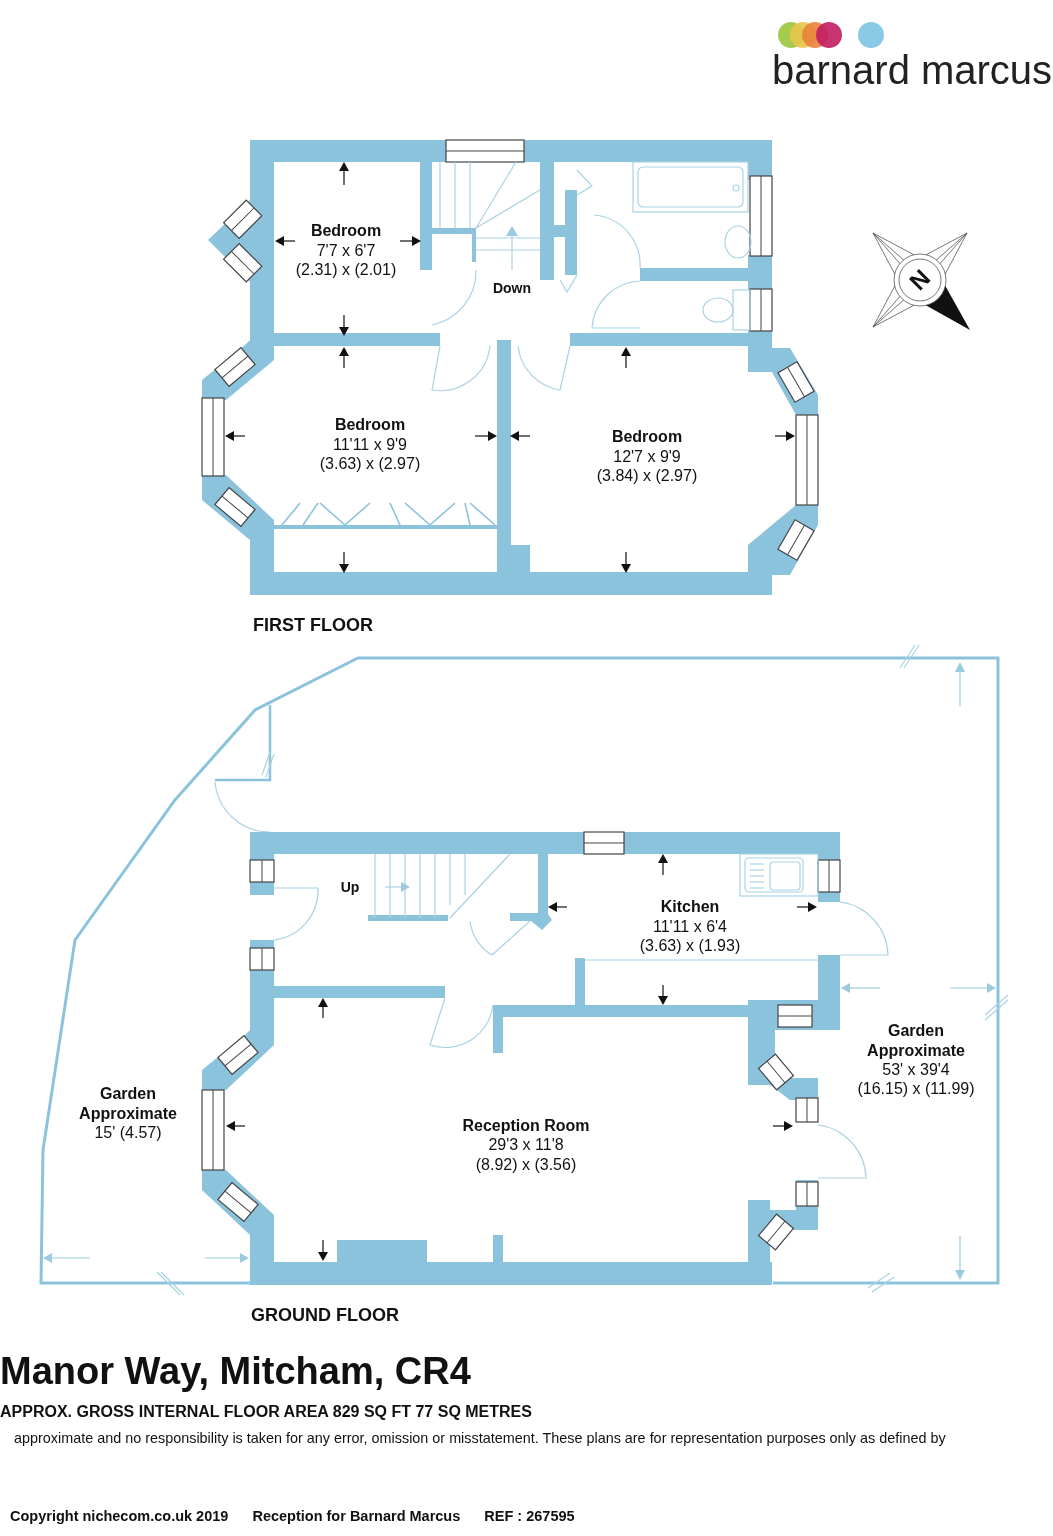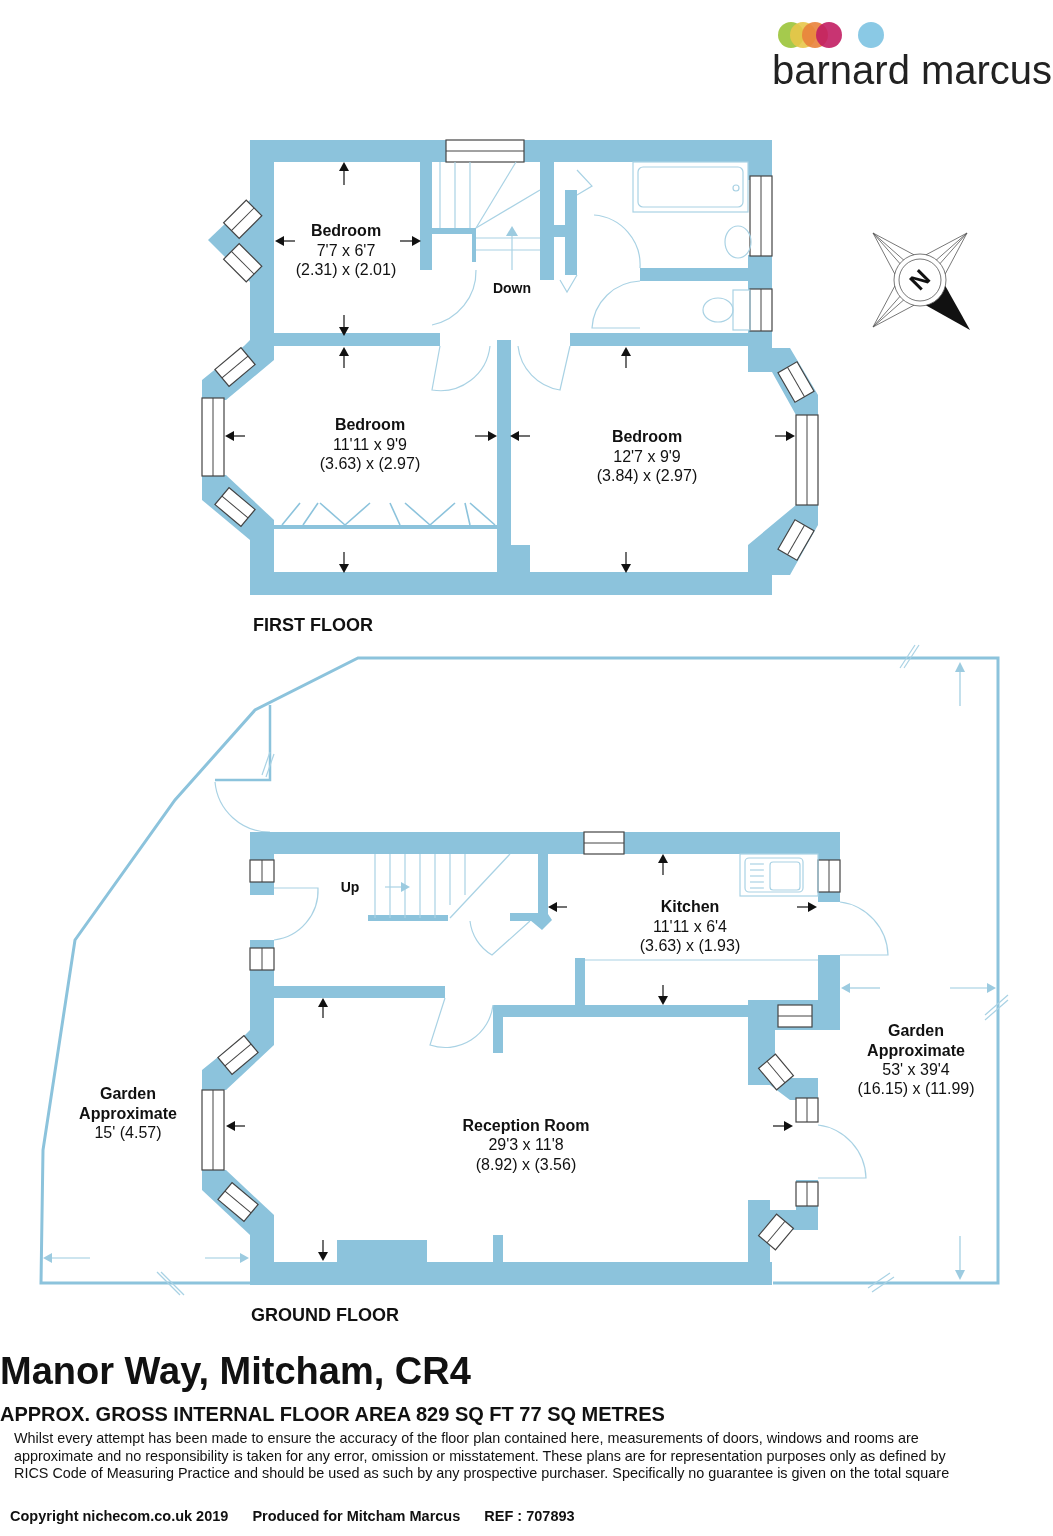--- a/index.html
+++ b/index.html
@@ -19,21 +19,21 @@
   .floor-label { font-family: "Liberation Sans", sans-serif; font-weight: bold; font-size: 18px; fill: #111; }
   .small-bold { font-family: "Liberation Sans", sans-serif; font-weight: bold; font-size: 14px; fill: #111; }
 
   .logo { position: absolute; left: 730px; top: 18px; width: 300px; height: 80px; margin-left: 40px; }
   .logo-dots { position: absolute; left: 4px; top: 4px; height: 28px; width: 120px; }
   .dot { position: absolute; top: 0; width: 26px; height: 26px; border-radius: 50%; opacity: 0.9; }
   .logo-text { position: absolute; left: 2px; top: 30px; font-family: "Liberation Sans", sans-serif; font-size: 40px; letter-spacing: 0px; color: #222; font-weight: normal; }
 
   .footer { position: absolute; left: 0; width: 1053px; text-align: left; }
   .title { top: 1350px; font-size: 38px; font-weight: bold; font-family: "Liberation Sans", sans-serif; }
-  .area { top: 1403px; font-size: 20px; font-weight: bold; }
+  .area { top: 1403px; font-size: 16px; font-weight: bold; }
   .disclaimer { top: 1430px; font-size: 14.4px; line-height: 17.5px; left: 14px; width: 1026px; }
   .copyright { top: 1508px; font-size: 14.5px; font-weight: bold; }
   .copyright span { margin: 0 10px; }
 </style>
 </head>
 <body>
 
 <div class="logo">
   <div class="logo-dots">
     <span class="dot" style="left:4px;background:#9bc43a"></span>
@@ -397,21 +397,19 @@
     <text class="room-dim" x="916" y="1075" text-anchor="middle">53' x 39'4</text>
     <text class="room-dim" x="916" y="1094" text-anchor="middle">(16.15) x (11.99)</text>
 
     <text class="floor-label" x="251" y="1321">GROUND FLOOR</text>
   </g>
 </svg>
 
 <div class="footer title">Manor Way, Mitcham, CR4</div>
 <div class="footer area">APPROX. GROSS INTERNAL FLOOR AREA 829 SQ FT 77 SQ METRES</div>
 <div class="footer disclaimer">
-  <div>Whilst every attempt has been made to ensure the accuracy of the floor plan contained here, measurements of doors, windows and rooms are</div>
   <div>approximate and no responsibility is taken for any error, omission or misstatement. These plans are for representation purposes only as defined by</div>
-  <div>RICS Code of Measuring Practice and should be used as such by any prospective purchaser.  Specifically no guarantee is given on the total square</div>
 </div>
 <div class="footer copyright">
   <span>Copyright nichecom.co.uk 2019</span>
-  <span>Produced for Mitcham Marcus</span>
-  <span>REF : 707893</span>
+  <span>Reception for Barnard Marcus</span>
+  <span>REF : 267595</span>
 </div>
 
 </body></html>

